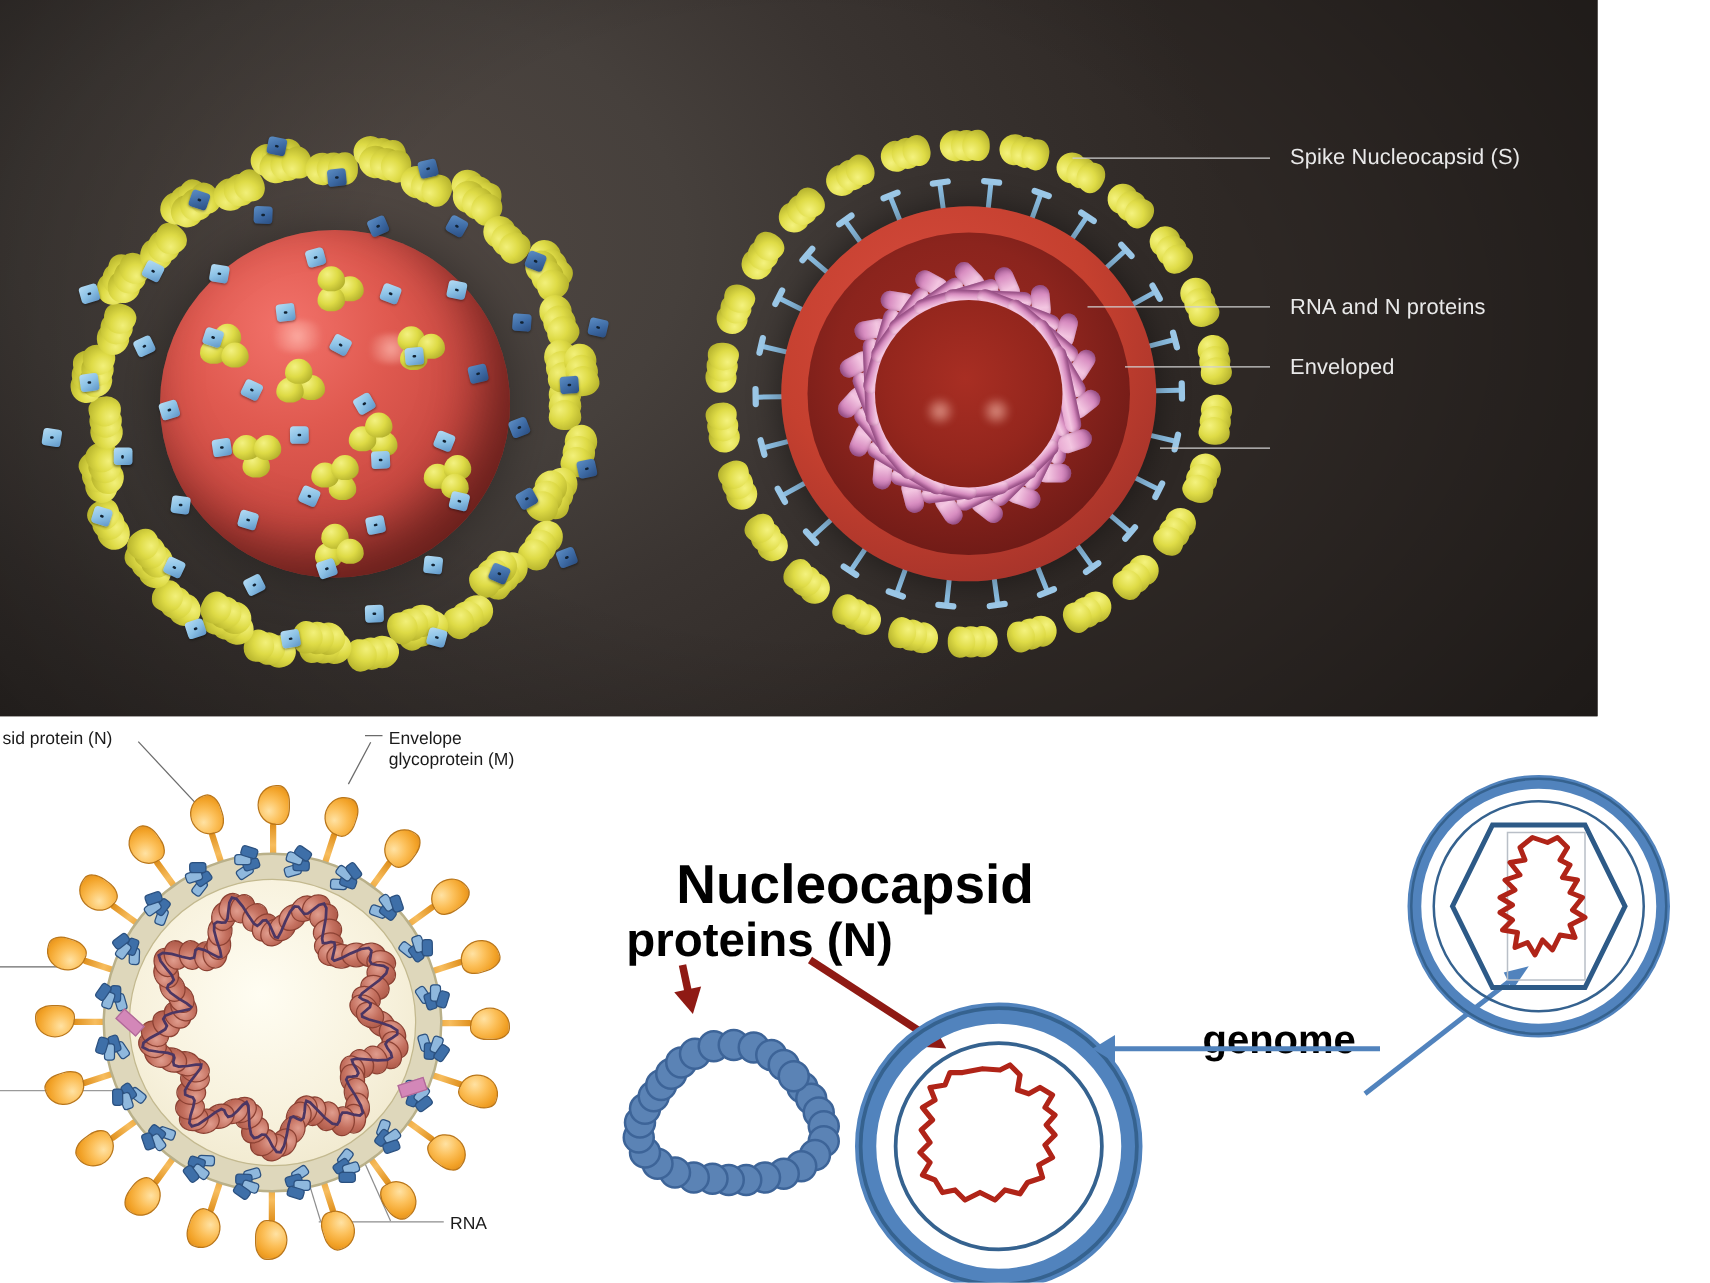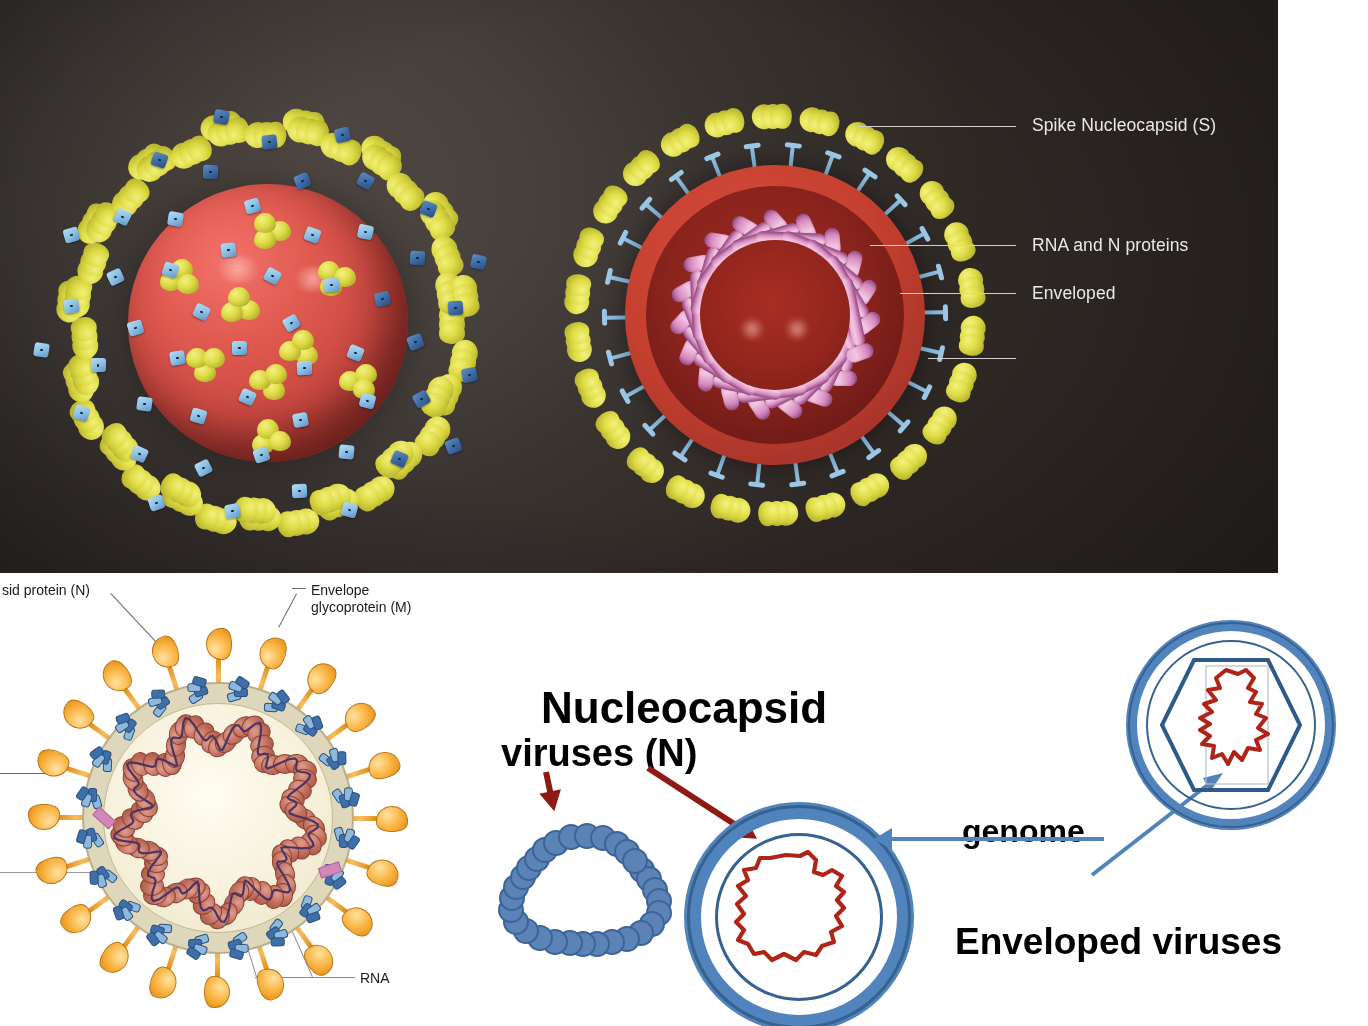--- a/index.html
+++ b/index.html
@@ -1181,23 +1181,22 @@
       <div style="position:absolute;left:50%;top:50%;transform:translate(-50%,-50%) rotate(-48deg);
            width:9px;height:20px;background:#d387b8;border:1px solid #b06a98;margin-left:-114px;"></div>
       <div style="position:absolute;left:50%;top:50%;transform:translate(-50%,-50%) rotate(72deg);
            width:9px;height:20px;background:#d387b8;border:1px solid #b06a98;margin-left:112px;margin-top:52px;"></div>
     </div>
   </div>
 
   <div id="concept" style="position:absolute;left:0;top:580px;width:1368px;height:446px;">
 
     <div class="bigTxt" style="left:500px;top:103px;font-size:44px;margin-left:41px;">Nucleocapsid</div>
-    <div class="bigTxt" style="left:501px;top:152px;font-size:38px;">viruses (N)</div>
+    <div class="bigTxt" style="left:501px;top:152px;font-size:38px;">proteins (N)</div>
     <div class="bigTxt" style="left:962px;top:233px;font-size:32px;">genome</div>
-    <div class="bigTxt" style="left:955px;top:341px;font-size:37px;">Enveloped viruses</div>
 
     <div id="beadRing" style="position:absolute;left:498px;top:825px;width:170px;height:135px;margin-top:-580px;">
         <div style="position:absolute;left:131.0582550153893px;top:32.119564114445126px;width:22px;height:22px;border-radius:50%;background:#5b83b5;border:2px solid #3d6498;"></div>
         <div style="position:absolute;left:137.84870777523471px;top:41.450565521391106px;width:22px;height:22px;border-radius:50%;background:#5b83b5;border:2px solid #3d6498;"></div>
         <div style="position:absolute;left:144.08199998636775px;top:51.70627963625998px;width:22px;height:22px;border-radius:50%;background:#5b83b5;border:2px solid #3d6498;"></div>
         <div style="position:absolute;left:148.0150641968409px;top:63.11202659414634px;width:22px;height:22px;border-radius:50%;background:#5b83b5;border:2px solid #3d6498;"></div>
         <div style="position:absolute;left:147.5363687274508px;top:75.07513073410178px;width:22px;height:22px;border-radius:50%;background:#5b83b5;border:2px solid #3d6498;"></div>
         <div style="position:absolute;left:141.4499174271783px;top:86.27575448727407px;width:22px;height:22px;border-radius:50%;background:#5b83b5;border:2px solid #3d6498;"></div>
         <div style="position:absolute;left:130.25068598679607px;top:95.2767670237618px;width:22px;height:22px;border-radius:50%;background:#5b83b5;border:2px solid #3d6498;"></div>
         <div style="position:absolute;left:115.89325642348928px;top:101.25630549269061px;width:22px;height:22px;border-radius:50%;background:#5b83b5;border:2px solid #3d6498;"></div>

